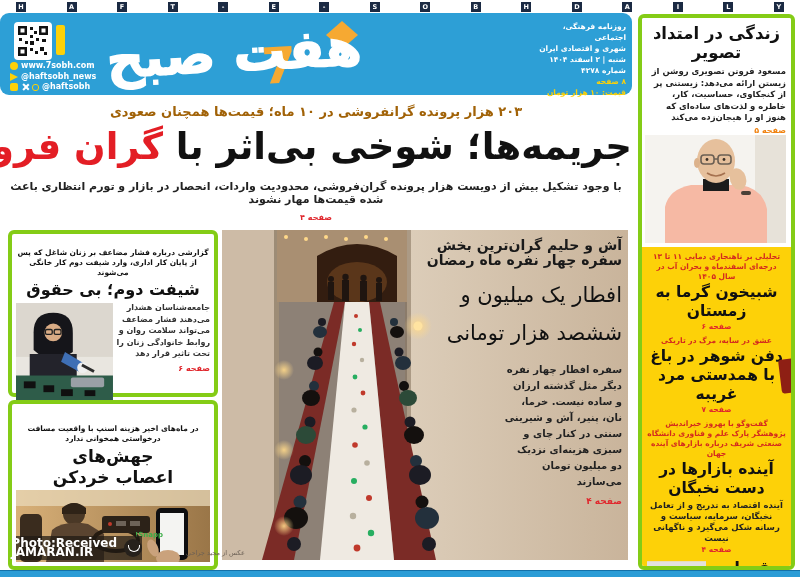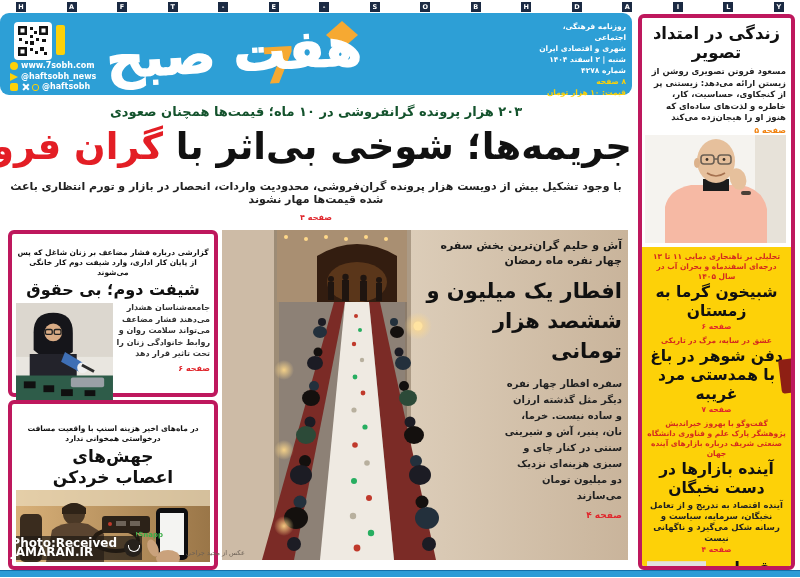--- a/index.html
+++ b/index.html
@@ -26,29 +26,29 @@
   .ic-x::before,.ic-x::after{content:"";position:absolute;left:3.5px;top:0;width:1.6px;height:8px;background:#fff;}
   .ic-x::before{transform:rotate(45deg);} .ic-x::after{transform:rotate(-45deg);}
   .ic-ig{border:1.6px solid #fdd108;border-radius:3px;width:5px;height:5px;}
   .logo{position:absolute;left:80px;top:0px;}
   .mastinfo{position:absolute;right:6px;top:8px;width:92px;text-align:right;direction:rtl;
             color:#fff;font-size:7.5px;font-weight:bold;line-height:11px;}
   .mastinfo .yl{color:#fdd108;}
 
   
   .lead{position:absolute;left:0;top:96px;width:632px;text-align:center;direction:rtl;}
-  .lead-kicker{font-size:13px;font-weight:bold;color:#14532d;margin-top:8px;}
+  .lead-kicker{font-size:13px;font-weight:bold;color:#a16207;margin-top:8px;}
   .lead-headline{font-size:37px;font-weight:bold;color:#111;margin-top:6px;white-space:nowrap;letter-spacing:-1px;}
   .lead-headline .red{color:#e31e25;}
   .lead-deck{font-size:11px;font-weight:bold;color:#222;margin-top:12px;padding:0 10px;}
   .ptag{color:#e0262c;font-weight:bold;}
   .lead .ptag{display:block;font-size:8px;margin-top:7px;}
 
   
-  .ybox{position:absolute;background:#fff;border:4px solid #be185d;border-radius:6px;box-sizing:border-box;}
+  .ybox{position:absolute;background:#fff;border:4px solid #84cc16;border-radius:6px;box-sizing:border-box;}
 
   
   .lc1{left:8px;top:230px;width:210px;height:167px;padding:14px 4px;direction:rtl;text-align:center;}
   .lc1 .kick,.lc2 .kick{font-size:7.5px;font-weight:bold;color:#111;line-height:10px;}
   .lc1 .hl{font-size:16px;font-weight:bold;color:#111;margin-top:2px;}
   .lc1 .row{display:flex;margin-top:3px;gap:3px;}
   .lc1 .bodycol{width:96px;font-size:8px;font-weight:bold;color:#333;line-height:11.5px;text-align:right;}
   .lc1 .ptag{display:block;font-size:8px;margin-top:3px;text-align:right;}
   .lc2{left:8px;top:400px;width:210px;height:170px;padding:20px 4px;direction:rtl;text-align:center;}
   .lc2 .hl{font-size:17px;font-weight:bold;color:#111;line-height:21px;margin-top:2px;padding:0 26px;}
@@ -56,22 +56,22 @@
   .lc2 .ptag{display:block;font-size:8px;margin-top:1px;}
   .lc2 .photo{position:absolute;left:4px;bottom:4px;width:194px;height:72px;}
   .credit-strip{position:absolute;left:0px;bottom:2px;width:126px;height:24px;background:rgba(30,25,20,.72);
                 display:flex;align-items:center;gap:4px;color:#fff;font-size:12px;font-weight:bold;line-height:9px;text-align:left;}
   .jam-logo{width:18px;height:18px;border-radius:50%;background:#26211c;margin-left:3px;position:relative;flex:0 0 auto;}
   .jam-logo::after{content:"";position:absolute;left:4px;top:6px;width:10px;height:6px;border:1.6px solid #fff;border-top:none;border-radius:0 0 8px 8px;}
 
   
   .center{position:absolute;left:222px;top:230px;width:406px;height:330px;}
   .cent-overlay{position:absolute;right:6px;top:8px;width:196px;direction:rtl;text-align:right;}
-  .cent-kicker{font-size:11px;font-weight:bold;color:#1a1a1a;line-height:15px;}
-  .cent-hl{font-size:21px;font-weight:bold;color:#111;line-height:30px;margin-top:8px;letter-spacing:-0.5px;}
+  .cent-kicker{font-size:14px;font-weight:bold;color:#1a1a1a;line-height:15px;}
+  .cent-hl{font-size:21px;font-weight:normal;color:#111;line-height:38px;margin-top:8px;letter-spacing:-0.5px;}
   .cent-body{font-size:10px;font-weight:bold;color:#222;line-height:16px;margin-top:10px;width:118px;margin-right:0;margin-left:auto;direction:rtl;}
   .cent-ptag{display:block;font-size:9px;margin-top:6px;color:#e0262c;font-weight:bold;width:118px;margin-left:auto;text-align:right;}
   .photo-credit{position:absolute;left:186px;top:549px;font-size:6.5px;color:#6b6055;direction:rtl;}
 
   
   .rc{left:638px;top:14px;width:157px;height:556px;padding:0;overflow:hidden;}
   .rc-white{padding:6px 5px 0 5px;direction:rtl;text-align:center;background:#fff;}
   .rc-title{font-size:16.5px;font-weight:bold;color:#111;}
   .rc-body{font-size:8.5px;font-weight:bold;color:#222;line-height:11.5px;text-align:right;margin-top:4px;}
   .rc-ptag5{display:block;text-align:right;font-size:8px;font-weight:bold;color:#f0820f;margin-top:2px;}

